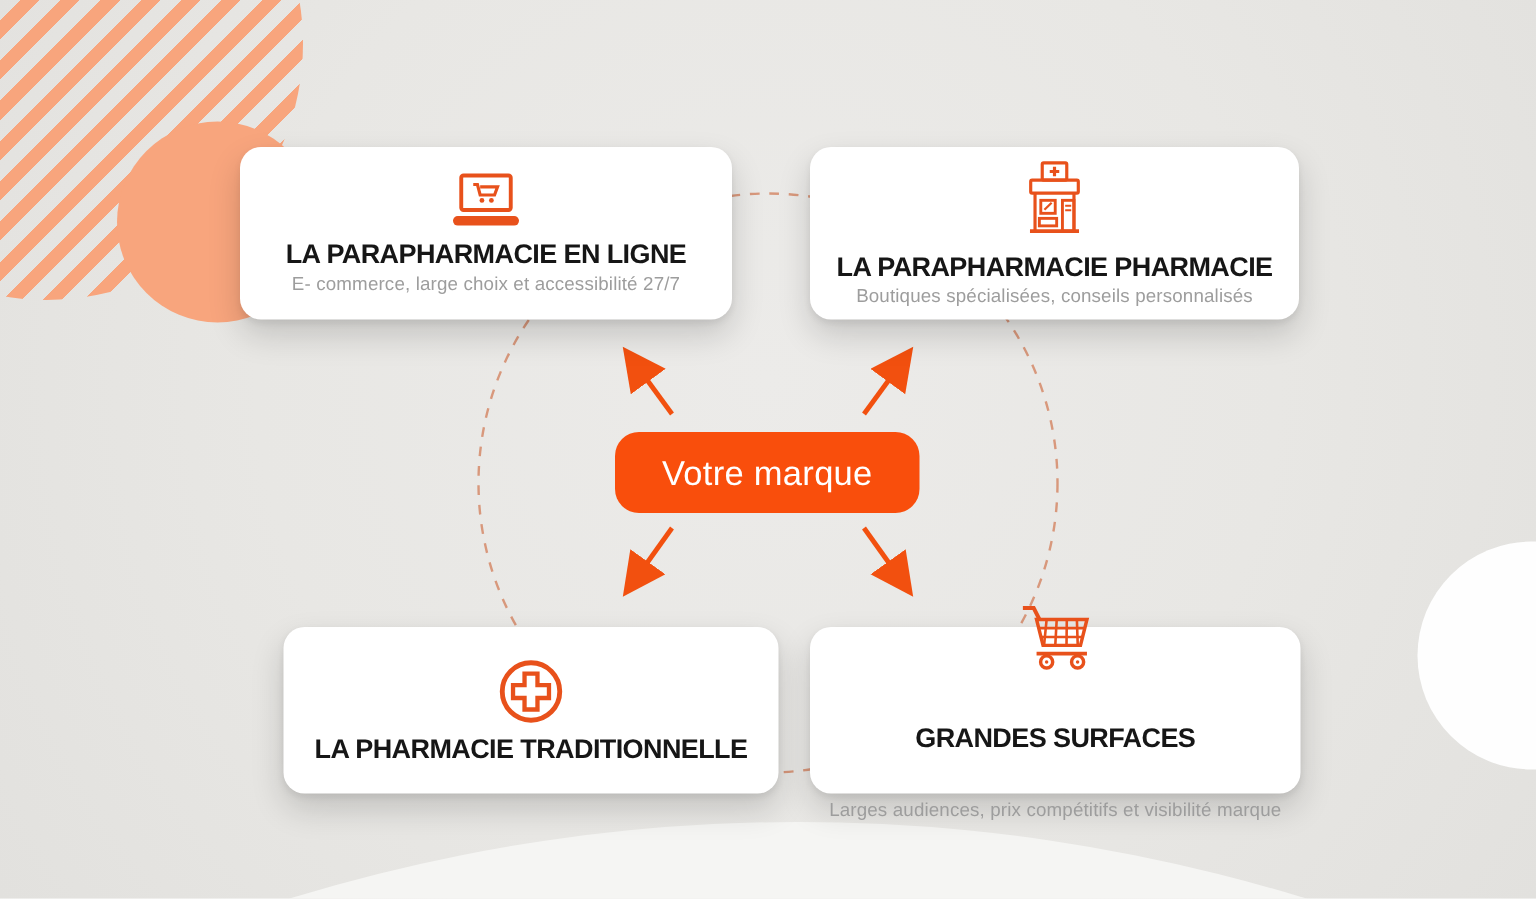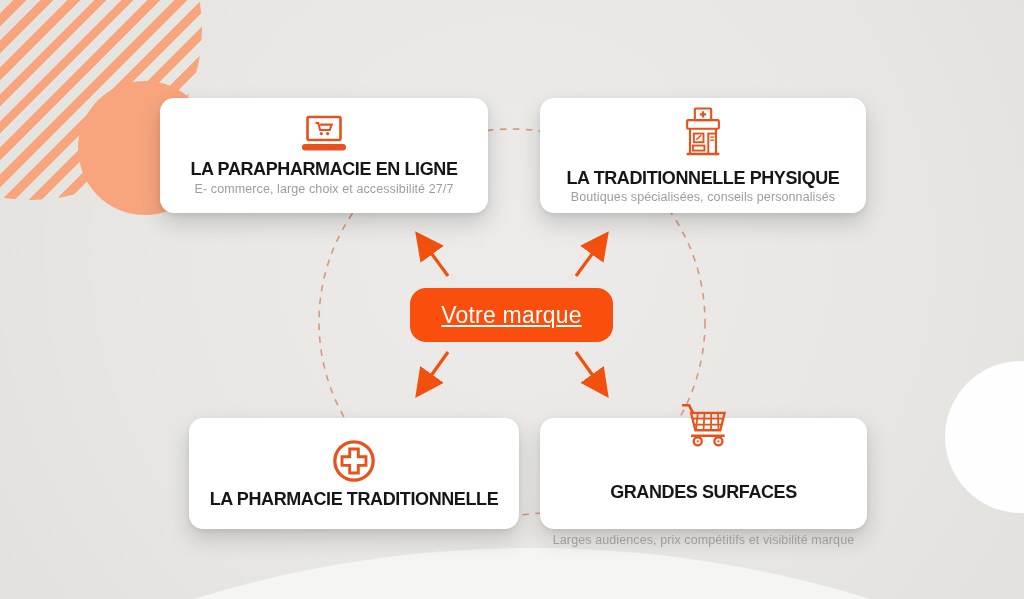--- a/index.html
+++ b/index.html
@@ -45,21 +45,21 @@
     font-size:12.5px; color:#9D9D9D; letter-spacing:0.1px;
     margin-top:2px; white-space:nowrap;
   }
 
   
   .brand-pill {
     position:absolute; z-index:4;
     left:410px; top:288px; width:203px; height:54px;
     background:#F94E0C; border-radius:16px;
     display:flex; align-items:center; justify-content:center;
-    color:#FFFFFF; font-size:23px; letter-spacing:0.2px;text-decoration:underline;
+    color:#FFFFFF; font-size:23px; letter-spacing:0.2px;
   }
 </style>
 </head>
 <body>
 
 <div class="deco striped-circle"></div>
 <div class="deco salmon-circle"></div>
 <div class="deco bottom-big-circle"></div>
 <div class="deco right-white-circle"></div>
 
@@ -101,21 +101,21 @@
       <path d="M12.5 22.5 v25.5 M39.5 22.5 v25.5" stroke-width="2.2"></path>
       <line x1="9" y1="48.8" x2="43" y2="48.8" stroke-width="2.6"></line>
       <rect x="16.5" y="27.5" width="10" height="9" stroke-width="2"></rect>
       <line x1="19" y1="34" x2="24" y2="29.2" stroke-width="1.6"></line>
       <rect x="15.5" y="40" width="12" height="5.2" stroke-width="2"></rect>
       <rect x="31.5" y="27.5" width="8" height="21.3" stroke-width="2"></rect>
       <line x1="33.4" y1="31.2" x2="37.6" y2="31.2" stroke-width="1.4"></line>
       <line x1="33.4" y1="34.4" x2="37.6" y2="34.4" stroke-width="1.4"></line>
     </svg>
   </span>
-  <div class="card-title">LA TRADITIONNELLE PHYSIQUE</div>
+  <div class="card-title">LA PARAPHARMACIE PHARMACIE</div>
   <div class="card-subtitle">Boutiques spécialisées, conseils personnalisés</div>
 </div>
 
 <div class="card card-bl">
   <span class="icon">
     <svg width="46" height="46" viewBox="0 0 48 48" fill="none">
       <circle cx="24" cy="24" r="20" stroke-width="3.4"></circle>
       <path d="M19.5 11.5 h9 v8 h8 v9 h-8 v8 h-9 v-8 h-8 v-9 h8 z" stroke-width="3"></path>
     </svg>
   </span>

